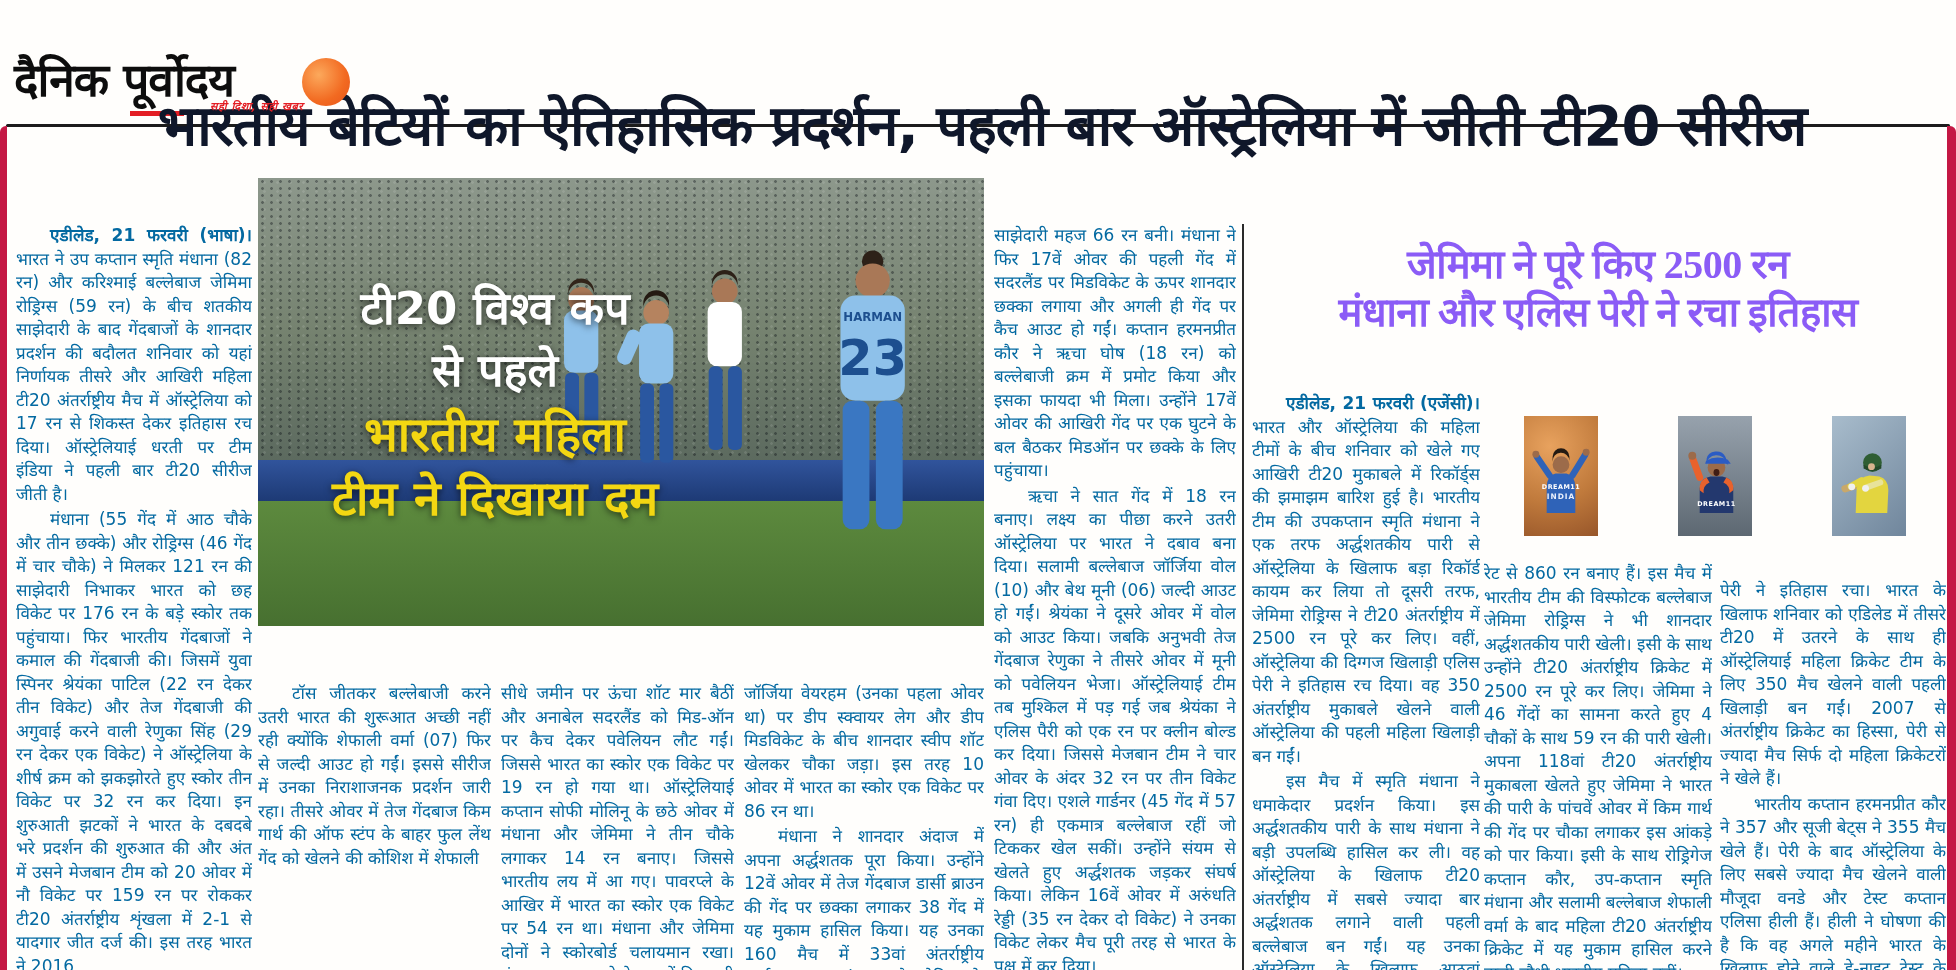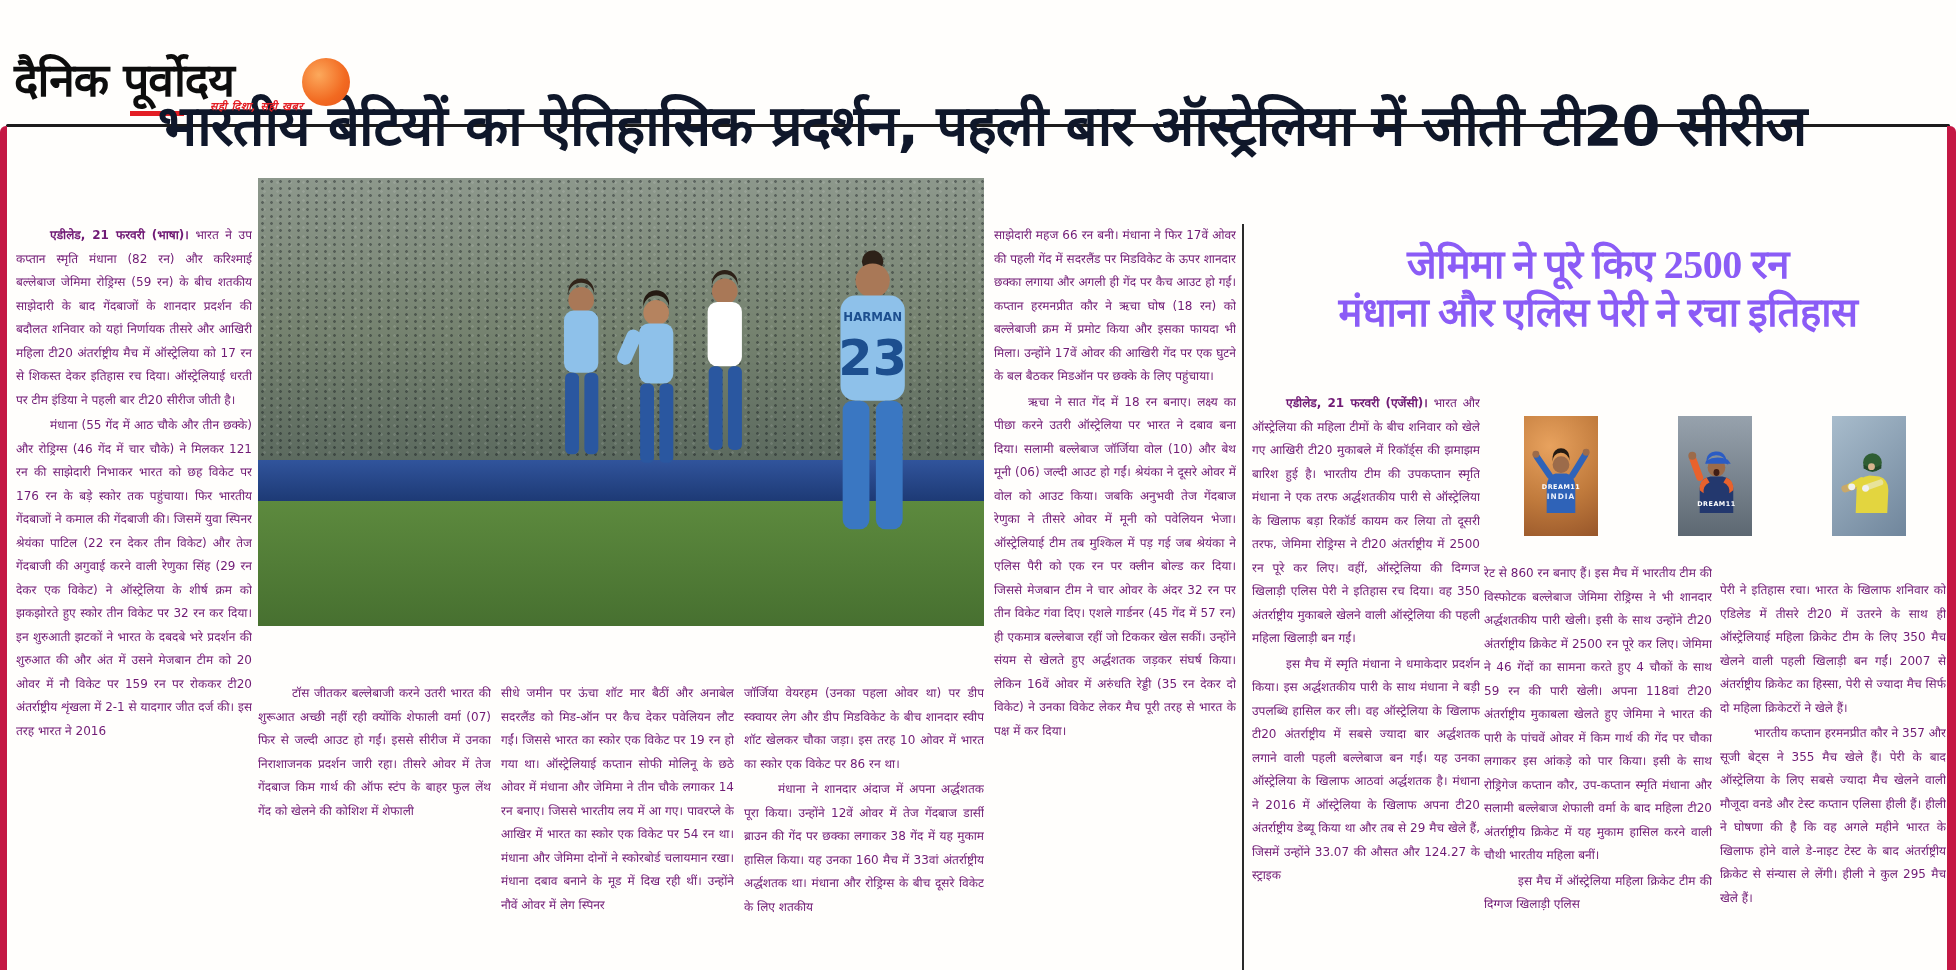--- a/index.html
+++ b/index.html
@@ -24,21 +24,21 @@
   #frame-right{right:0;top:78px;bottom:0;width:9px;background:#c41844;border-top-right-radius:6px;}
 
   
   #main-headline{left:14px;top:86px;width:1928px;margin:4px;text-align:center;white-space:nowrap;
     font-size:56px;line-height:72px;font-weight:800;color:#0f172a;letter-spacing:-1px;}
   .a2-head{width:696px;text-align:center;white-space:nowrap;font-weight:800;color:#8b5cf6;
     font-size:40px;line-height:50px;margin:0;letter-spacing:-.5px;font-family:Liberation Serif, serif;}
 
   
   .col{overflow:hidden;}
-  .col p{margin:0 0 2px 0;text-align:justify;font-size:12px;line-height:23.5px;color:#701a75;}
+  .col p{margin:0 0 2px 0;text-align:justify;font-size:17px;line-height:23.5px;color:#0369a1;}
   .col p.indent{text-indent:34px;}
   .dateline{font-weight:800;}
 
   
   #photo-main{left:258px;top:178px;width:726px;height:448px;margin:0;overflow:hidden;background:#5a675e;}
   .ph-stands{position:absolute;left:0;right:0;top:0;height:63%;
      background-image:
        radial-gradient(circle, rgba(10,15,20,.38) 1px, transparent 1.7px),
        radial-gradient(circle, rgba(255,255,255,.10) 1px, transparent 1.6px),
        linear-gradient(180deg,#8d988c 0%,#75826f 55%,#5c6a5f 100%);
@@ -132,20 +132,26 @@
       <g transform="translate(330,70)">
         <circle cx="0" cy="-44" r="10" fill="#2d2118"></circle>
         <circle cx="0" cy="-26" r="16" fill="#a97857"></circle>
         <rect x="-30" y="-12" width="60" height="98" rx="14" fill="#8ec1ea"></rect>
         <text x="0" y="12" text-anchor="middle" font-size="11" font-weight="bold" fill="#1d4f8f">HARMAN</text>
         <text x="0" y="62" text-anchor="middle" font-size="46" font-weight="bold" fill="#1d4f8f">23</text>
         <rect x="-28" y="86" width="25" height="120" rx="9" fill="#3a77c2"></rect>
         <rect x="3" y="86" width="25" height="120" rx="9" fill="#3a77c2"></rect>
       </g>
     </svg>
+    <div class="ph-caption">
+      <div class="cap-white">टी20 विश्व कप</div>
+      <div class="cap-white">से पहले</div>
+      <div class="cap-yellow">भारतीय महिला</div>
+      <div class="cap-yellow">टीम ने दिखाया दम</div>
+    </div>
   </figure>
 
   <div id="col2" class="abs col">
     <p class="indent">टॉस जीतकर बल्लेबाजी करने उतरी भारत की शुरूआत अच्छी नहीं रही क्योंकि शेफाली वर्मा (07) फिर से जल्दी आउट हो गईं। इससे सीरीज में उनका निराशाजनक प्रदर्शन जारी रहा। तीसरे ओवर में तेज गेंदबाज किम गार्थ की ऑफ स्टंप के बाहर फुल लेंथ गेंद को खेलने की कोशिश में शेफाली</p>
   </div>
   <div id="col3" class="abs col">
     <p>सीधे जमीन पर ऊंचा शॉट मार बैठीं और अनाबेल सदरलैंड को मिड-ऑन पर कैच देकर पवेलियन लौट गईं। जिससे भारत का स्कोर एक विकेट पर 19 रन हो गया था। ऑस्ट्रेलियाई कप्तान सोफी मोलिनू के छठे ओवर में मंधाना और जेमिमा ने तीन चौके लगाकर 14 रन बनाए। जिससे भारतीय लय में आ गए। पावरप्ले के आखिर में भारत का स्कोर एक विकेट पर 54 रन था। मंधाना और जेमिमा दोनों ने स्कोरबोर्ड चलायमान रखा। मंधाना दबाव बनाने के मूड में दिख रही थीं। उन्होंने नौवें ओवर में लेग स्पिनर</p>
   </div>
   <div id="col4" class="abs col">
     <p>जॉर्जिया वेयरहम (उनका पहला ओवर था) पर डीप स्क्वायर लेग और डीप मिडविकेट के बीच शानदार स्वीप शॉट खेलकर चौका जड़ा। इस तरह 10 ओवर में भारत का स्कोर एक विकेट पर 86 रन था।</p>

